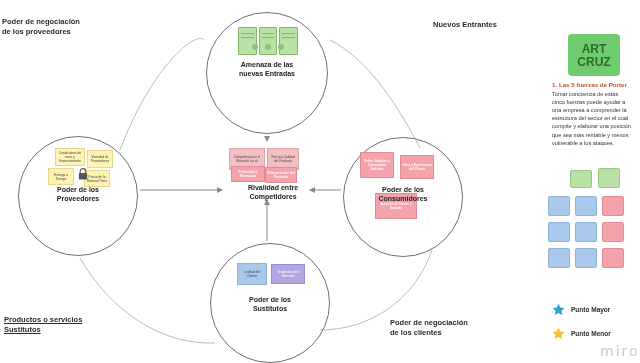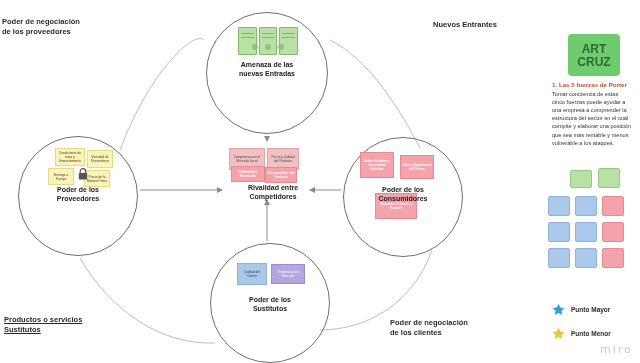--- a/index.html
+++ b/index.html
@@ -215,21 +215,21 @@
   #legend-2 { left: 552px; top: 327px; }
   .legend-label {
     font-size: 6.5px;
     font-weight: bold;
     color: #2b2b2b;
   }
 
   #watermark {
     position: absolute;
     left: 600px; top: 343px;
-    font-size: 11px;
+    font-size: 14px;
     letter-spacing: 2px;
     color: #c9c9c9;
     font-family: "DejaVu Sans", sans-serif;
   }
   .arrows { position: absolute; inset: 0; pointer-events: none; }
 </style>
 </head>
 <body>
 
 <div class="canvas">

